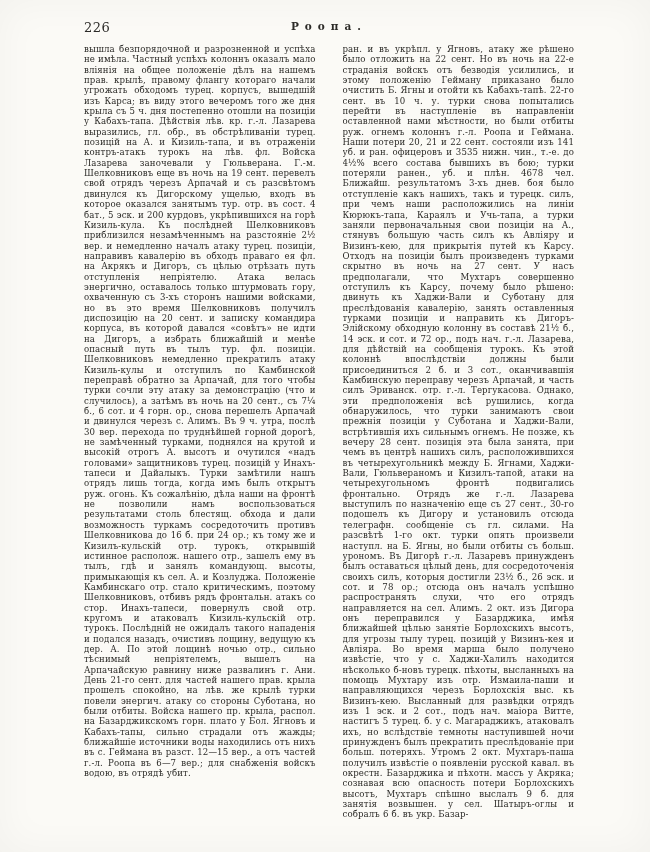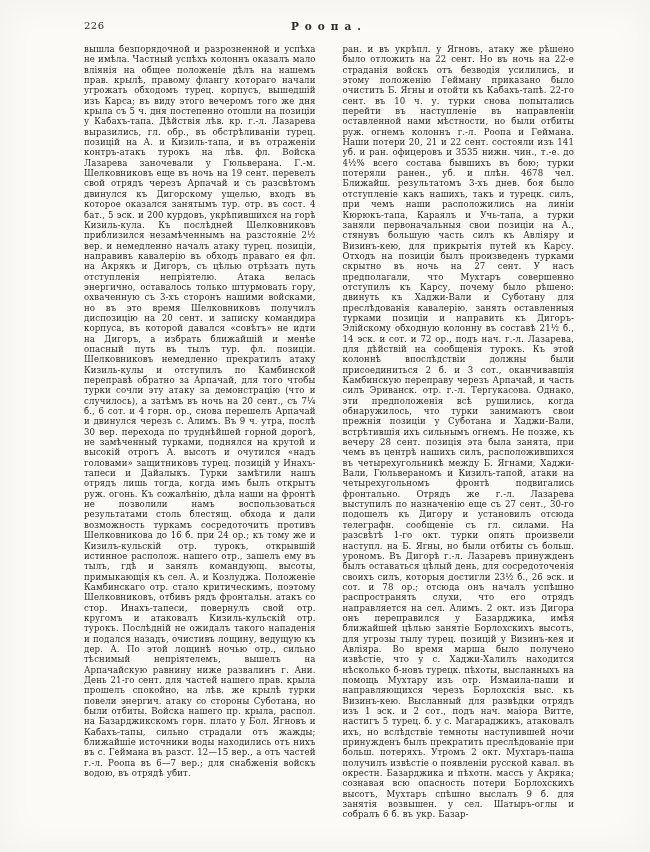--- a/index.html
+++ b/index.html
@@ -22,21 +22,21 @@
     position: absolute;
     top: 20px;
     left: 84px;
     right: 76px;
     height: 16px;
   }
   .page-number {
     position: absolute;
     left: 0;
     top: 0;
-    font-size: 10px;
+    font-size: 13px;
     letter-spacing: 0.5px;
   }
   .running-header {
     position: absolute;
     left: 0;
     right: 0;
     top: 0;
     text-align: center;
     font-size: 10.5px;
     font-weight: bold;

